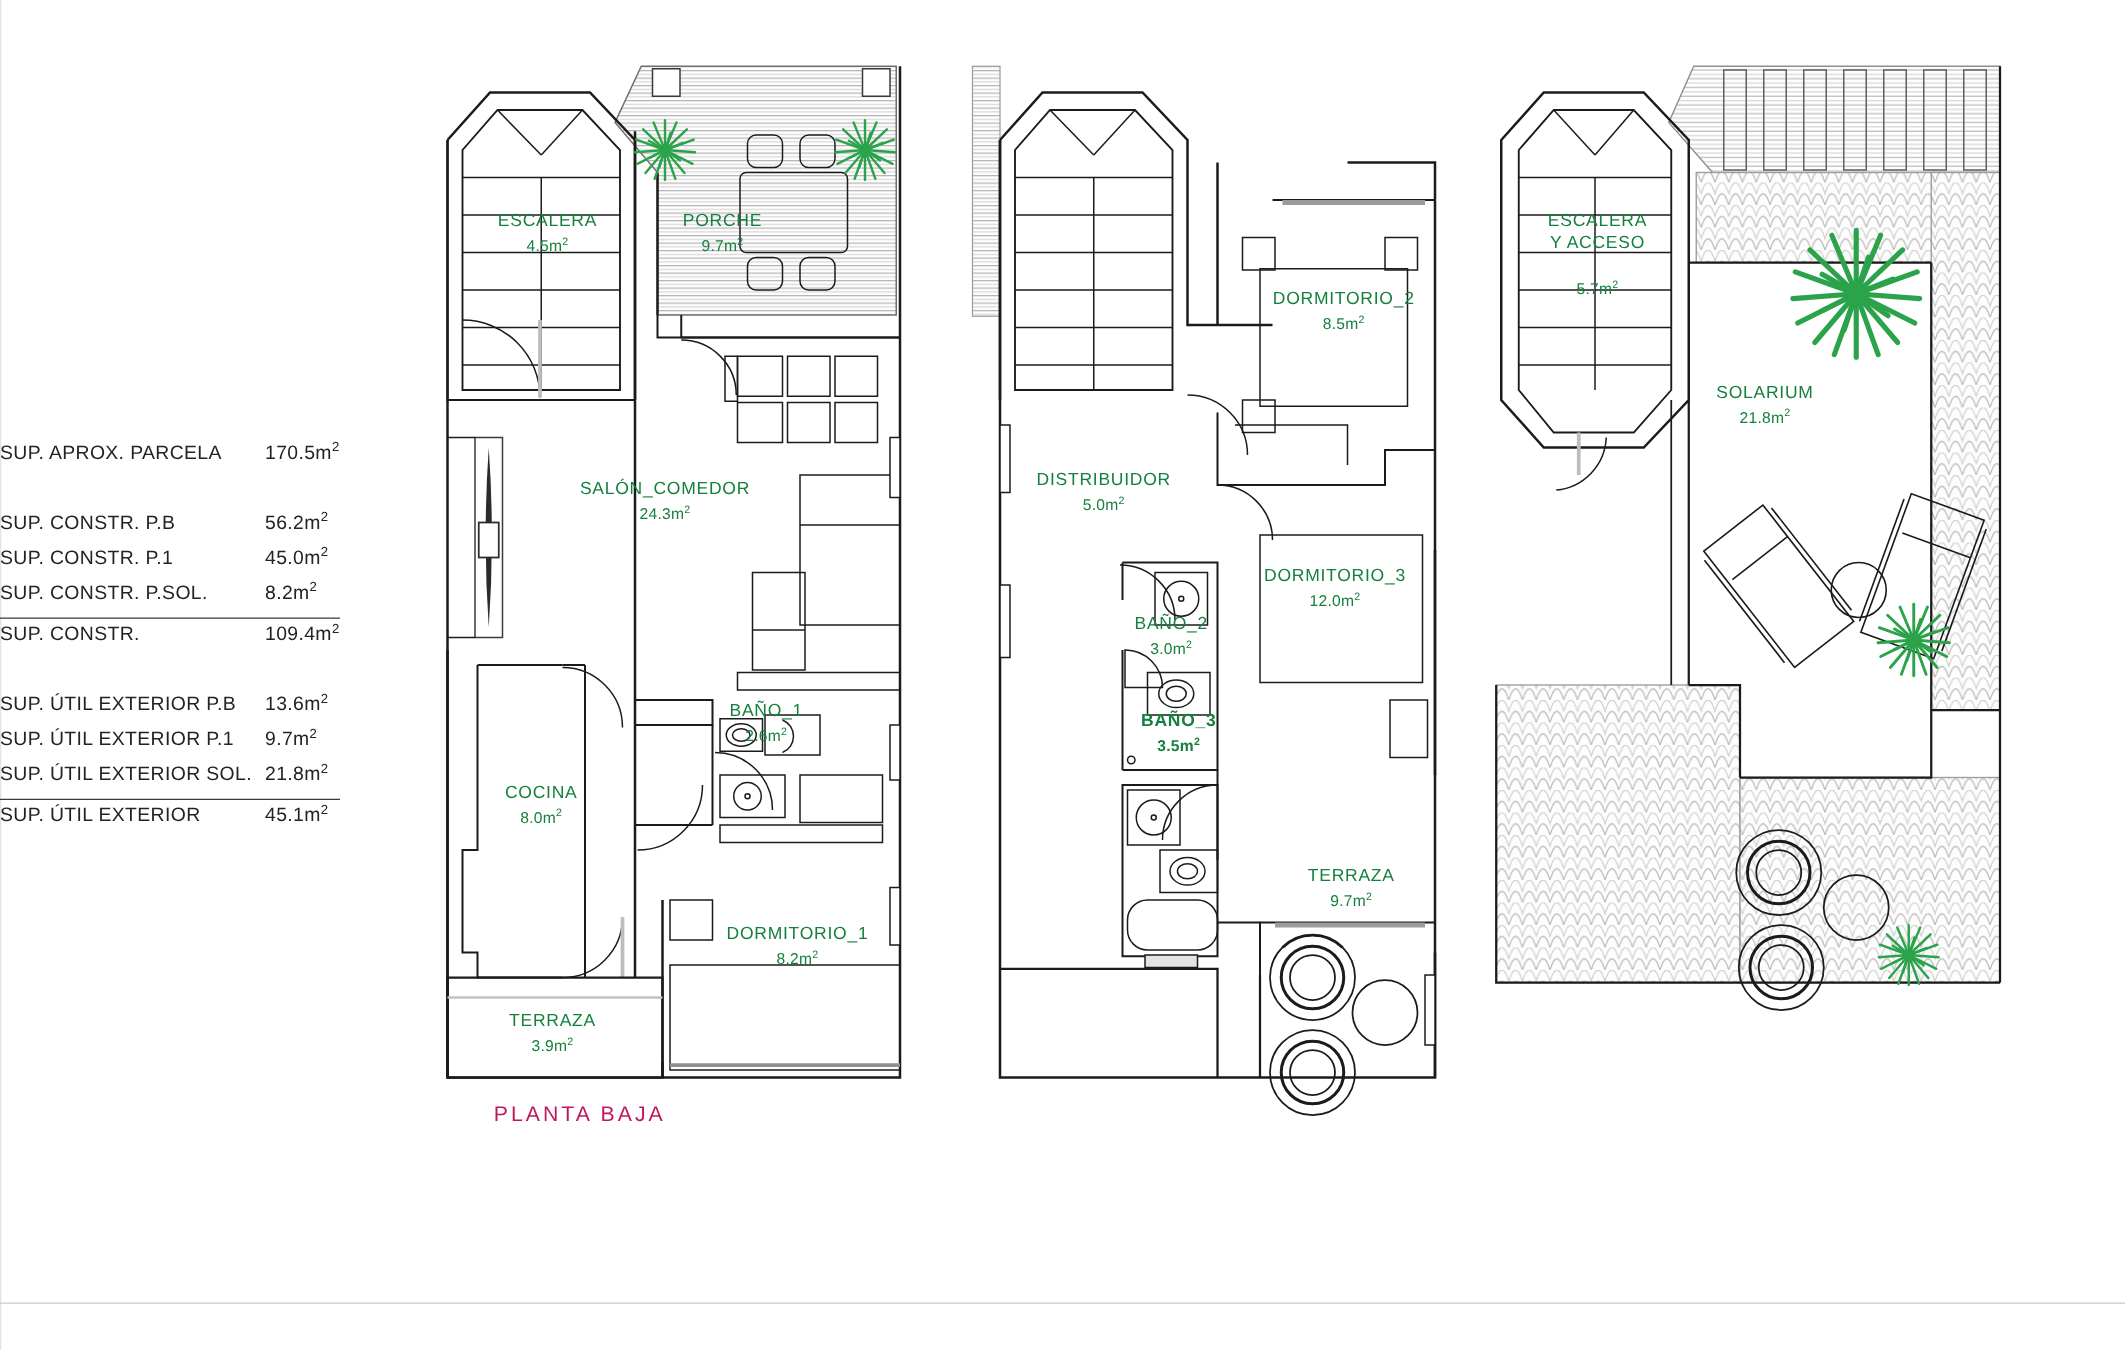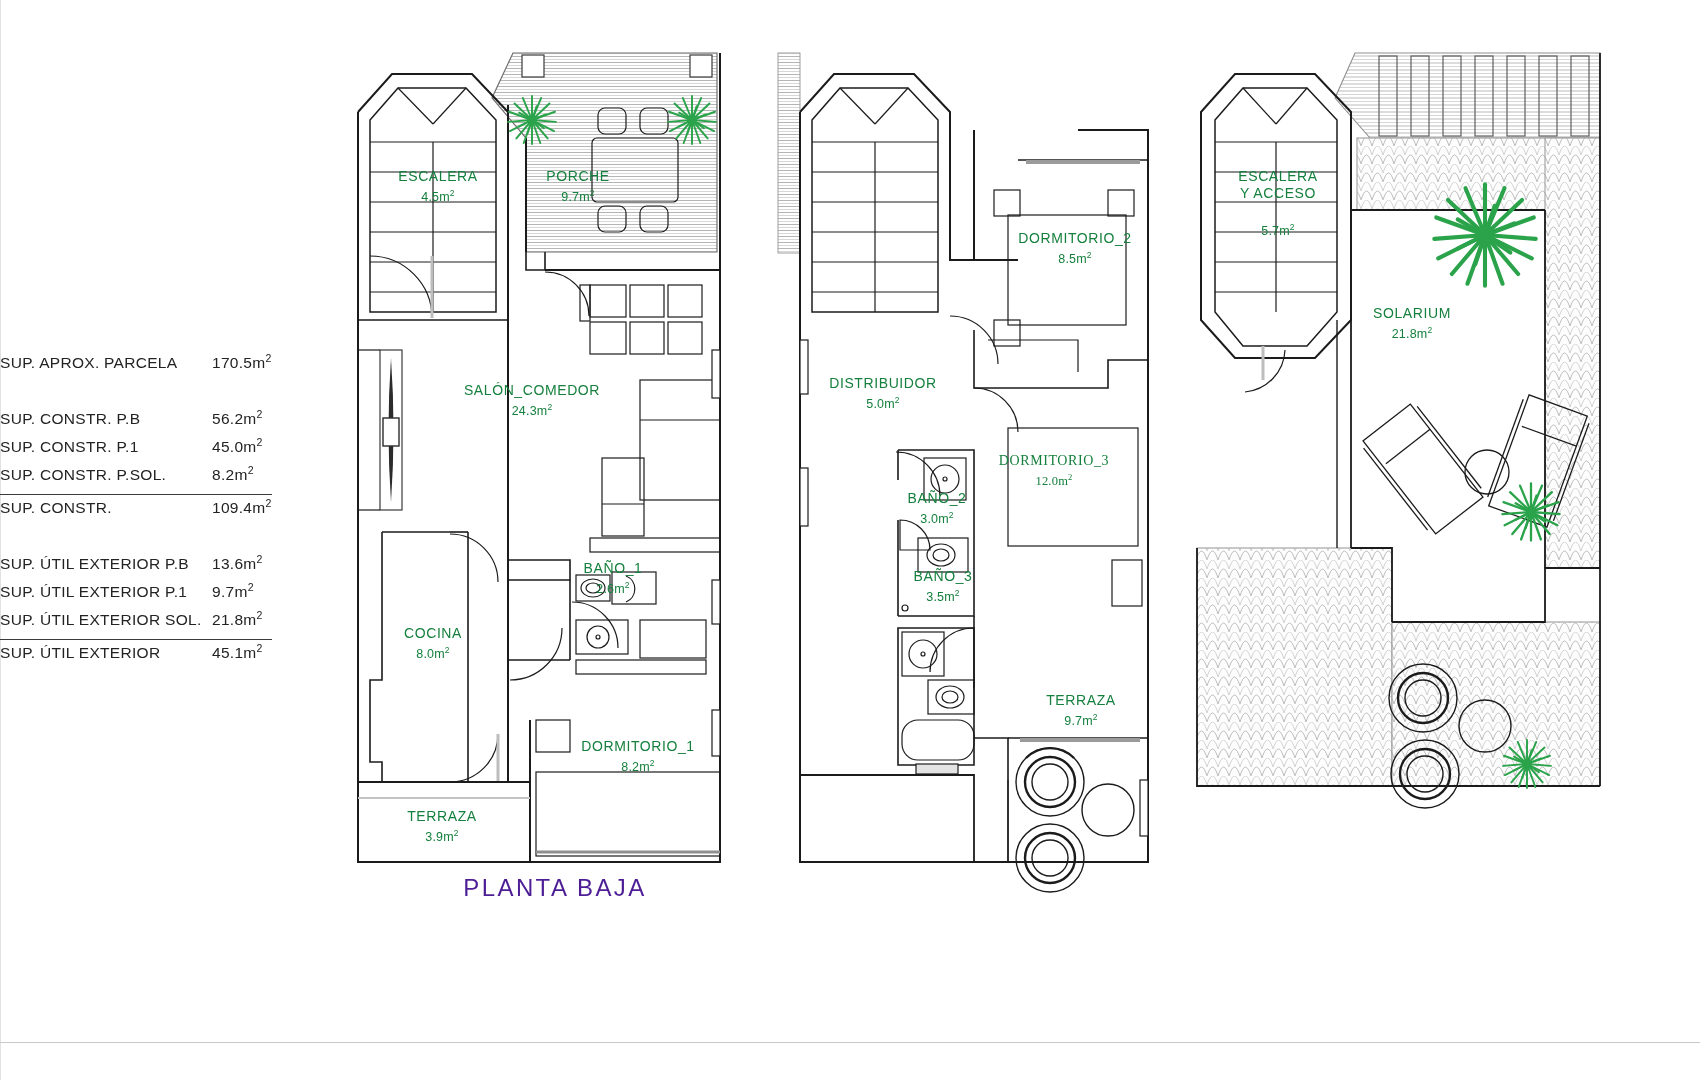--- a/index.html
+++ b/index.html
@@ -56,24 +56,24 @@
     height: 940px;
   }
   #plan-pb   { left: 340px;  width: 410px; }
   #plan-p1   { left: 778px;  width: 400px; }
   #plan-sol  { left: 1185px; width: 415px; }
 
   .plan-title {
     position: absolute;
     bottom: 58px;
     width: 100%;
-    text-align: center;
-    font-size: 24px;
+    text-align: left;
+    font-size: 17px;
     letter-spacing: 2.4px;
-    color: #4c1d95;
+    color: #be185d;
     white-space: nowrap;
   }
   #plan-pb .plan-title  { left: 55px; width: 320px; }
   #plan-p1 .plan-title  { left: 50px; width: 320px; }
   #plan-sol .plan-title { left: 60px; width: 340px; }
 
   .plan svg { position: absolute; left: 0; top: 0; overflow: visible; }
 
   
   .rlabel {
@@ -460,29 +460,29 @@
   </svg>
 
   <div class="rlabel" style="left:212px; top:210px; width:170px;text-align:center;">
     <span>DORMITORIO_2</span>
     <span class="a"><span>8.5m</span><sup>2</sup></span>
   </div>
   <div class="rlabel" style="left:22px; top:355px; width:166px;">
     <span>DISTRIBUIDOR</span>
     <span class="a"><span>5.0m</span><sup>2</sup></span>
   </div>
-  <div class="rlabel" style="left:186px; top:432px; width:180px;font-family:Liberation Serif, serif;">
+  <div class="rlabel" style="left:200px; top:432px; width:180px;">
     <span>DORMITORIO_3</span>
     <span class="a"><span>12.0m</span><sup>2</sup></span>
   </div>
   <div class="rlabel" style="left:104px; top:470px; width:110px;">
     <span>BAÑO_2</span>
     <span class="a"><span>3.0m</span><sup>2</sup></span>
   </div>
-  <div class="rlabel" style="left:110px; top:548px; width:110px;">
+  <div class="rlabel" style="left:110px; top:548px; width:110px;font-weight:bold;">
     <span>BAÑO_3</span>
     <span class="a"><span>3.5m</span><sup>2</sup></span>
   </div>
   <div class="rlabel" style="left:238px; top:672px; width:130px;">
     <span>TERRAZA</span>
     <span class="a"><span>9.7m</span><sup>2</sup></span>
   </div>
 
 </div>
 

